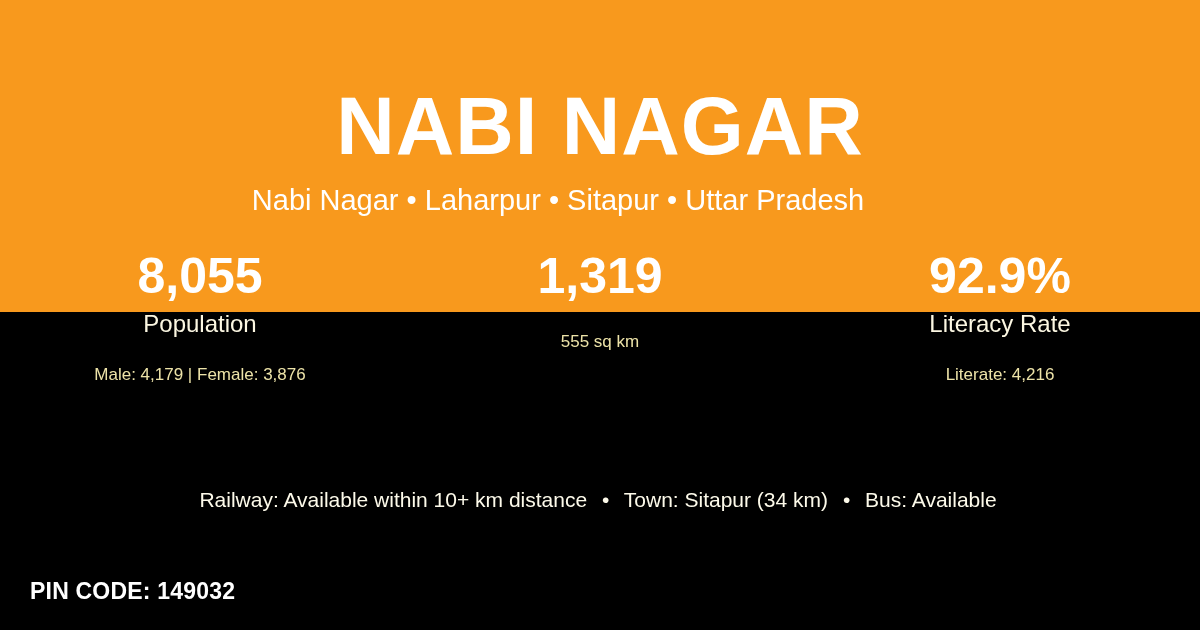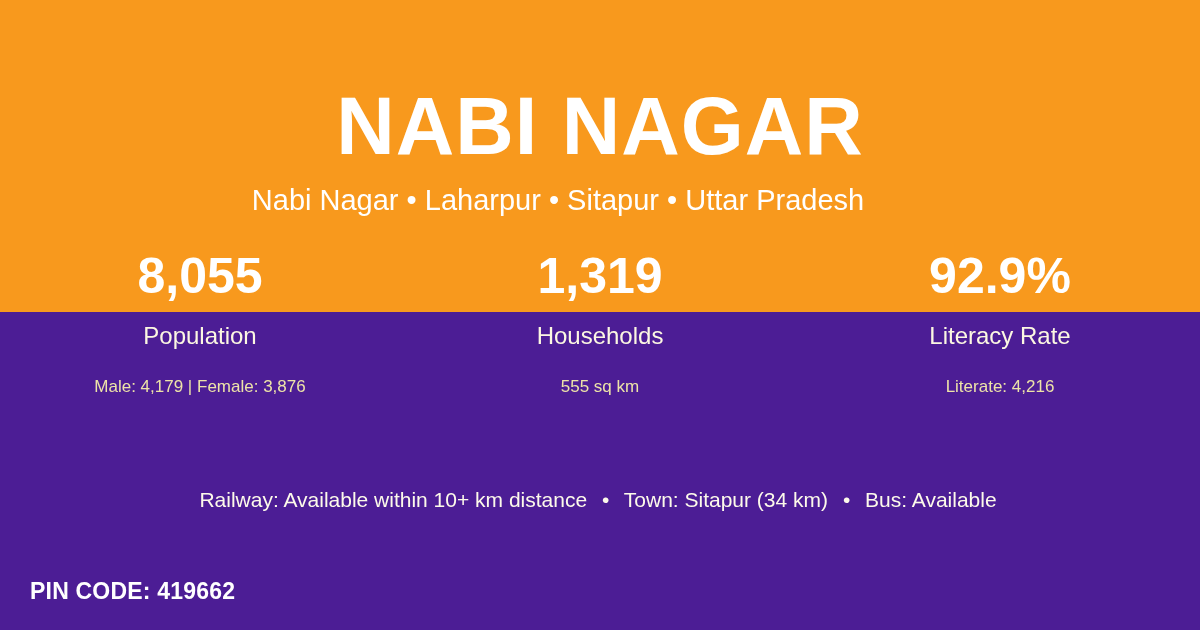--- a/index.html
+++ b/index.html
@@ -10,21 +10,21 @@
     width: 1200px;
     height: 630px;
     font-family: "Liberation Sans", sans-serif;
     overflow: hidden;
   }
 
   #card {
     position: relative;
     width: 1200px;
     height: 630px;
-    background: #4c1d95;
+    background: #000000;
     overflow: hidden;
   }
 
   
   #top-band {
     position: absolute;
     left: 0;
     top: 0;
     width: 1200px;
     height: 312px;
@@ -74,21 +74,21 @@
     text-align: center;
   }
   .stat-value {
     font-size: 50px;
     line-height: 58px;
     font-weight: 700;
     color: #FFFFFF;
     white-space: nowrap;
   }
   .stat-label {
-    margin-top: 17px;
+    margin-top: 5px;
     font-size: 24px;
     line-height: 28px;
     font-weight: 400;
     color: #FCF7E2;
     white-space: nowrap;
   }
   .stat-sub {
     margin-top: 27px;
     font-size: 17px;
     line-height: 20px;
@@ -151,36 +151,35 @@
   <div id="stats">
 
     <div class="stat">
       <div class="stat-value">8,055</div>
       <div class="stat-label">Population</div>
       <div class="stat-sub">Male: 4,179 | Female: 3,876</div>
     </div>
 
     <div class="stat">
       <div class="stat-value">1,319</div>
-      <div class="stat-label">Households</div>
       <div class="stat-sub">555 sq km</div>
     </div>
 
     <div class="stat">
       <div class="stat-value">92.9%</div>
       <div class="stat-label">Literacy Rate</div>
       <div class="stat-sub">Literate: 4,216</div>
     </div>
 
   </div>
 
   <div id="amenities">
     <span>Railway: Available within 10+ km distance</span>
     <span class="sep">•</span>
     <span>Town: Sitapur (34 km)</span>
     <span class="sep">•</span>
     <span>Bus: Available</span>
   </div>
 
-  <div id="pin-code">PIN CODE: 419662</div>
+  <div id="pin-code">PIN CODE: 149032</div>
 
 
 </div>
 
 </body></html>

